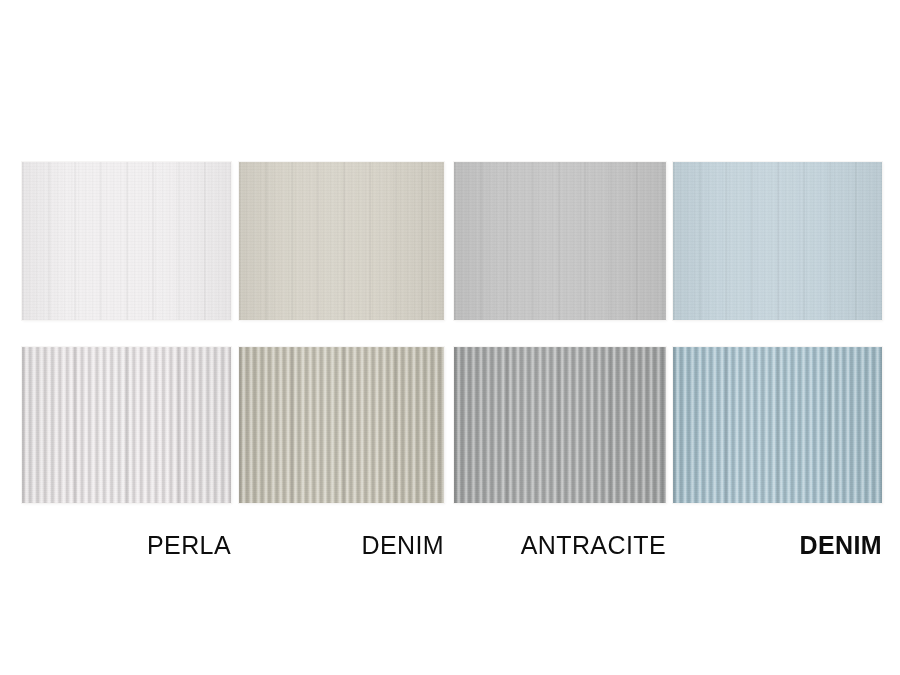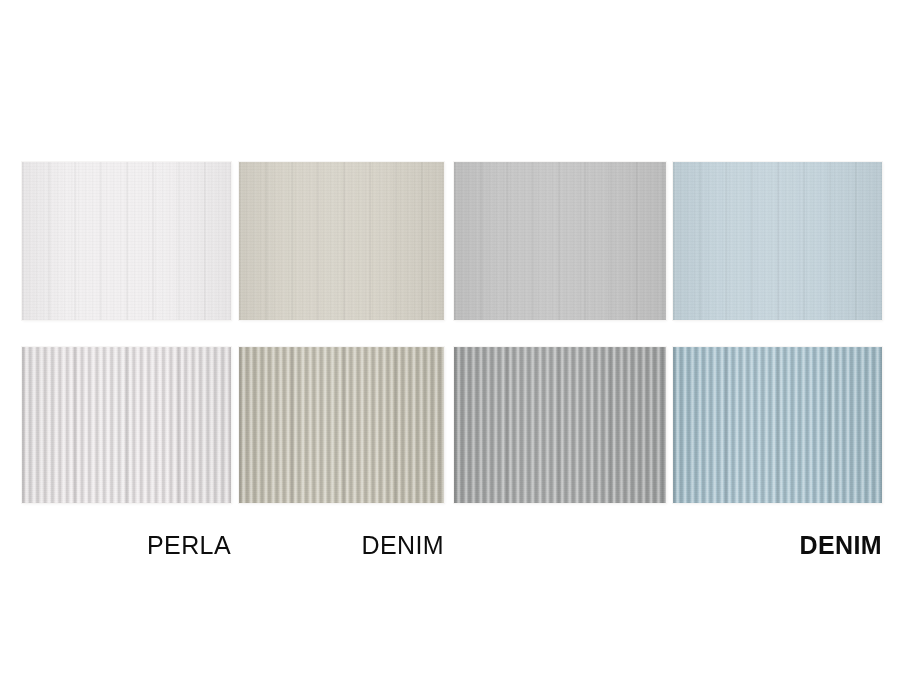--- a/index.html
+++ b/index.html
@@ -181,16 +181,17 @@
     </div>
     <div class="swatch col-3" style="background-color: rgb(169, 197, 209);">
       <div class="sheen"></div>
       <div class="weave-rib"></div>
     </div>
   </div>
 
   <div id="label-strip">
     <div class="swatch-label lab-0" style="color: rgb(13, 13, 13);">PERLA</div>
     <div class="swatch-label lab-1" style="color: rgb(13, 13, 13);">DENIM</div>
+    <div class="swatch-label lab-2" style="color: rgb(13, 13, 13);">ANTRACITE</div>
     <div class="swatch-label lab-3" style="color: rgb(13, 13, 13);">DENIM</div>
   </div>
 
 </div>
 
 </body></html>

